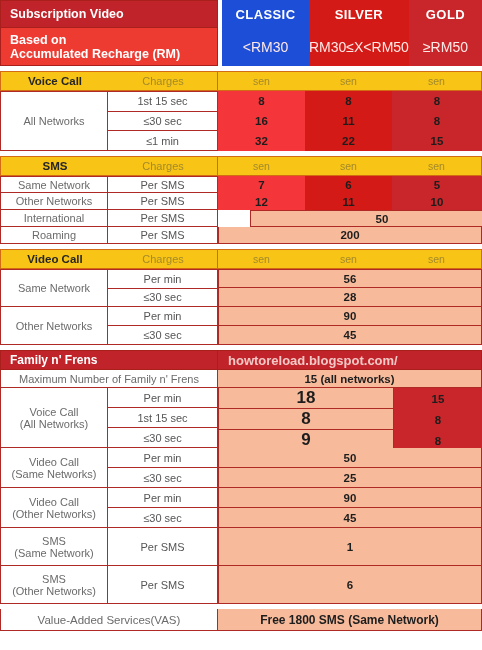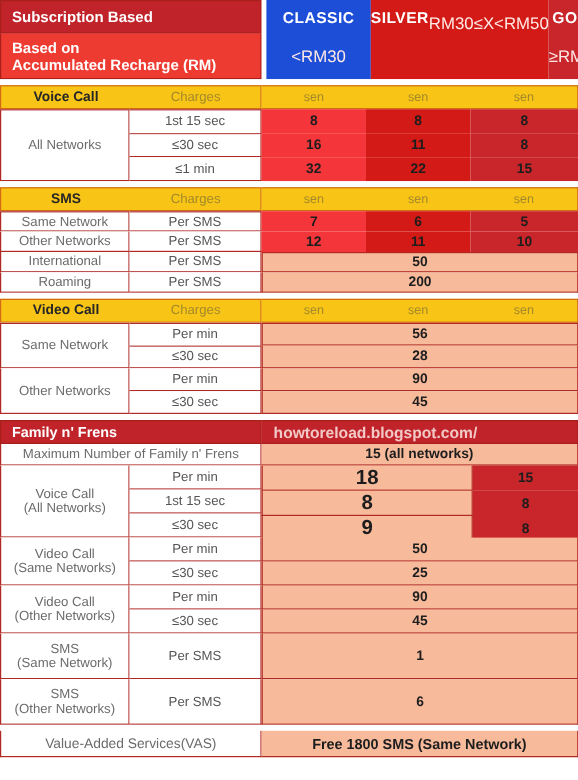--- a/index.html
+++ b/index.html
@@ -111,33 +111,33 @@
   .vas-r{ width:264px; flex:0 0 264px; background:#f7bb9c; color:#1d1d1d; font-weight:bold; font-size:12px;
         display:flex; align-items:center; justify-content:center; border:1px solid #b02a25; border-left:none; border-top:none;}
 </style>
 </head>
 <body>
 
 <div class="sheet">
 
   <div class="band">
     <div class="left" style="flex-direction:column;">
-      <div class="hdr-title">Subscription Based</div>
+      <div class="hdr-title">Subscription Video</div>
       <div class="hdr-sub">
         <span>Based on</span>
         <span>Accumulated Recharge (RM)</span>
       </div>
     </div>
     <div class="spacer-h"></div>
     <div class="right" style="width:260px;flex:0 0 260px;">
       <div style="flex:0 0 87px;display:flex;flex-direction:column;background:#1d4ed8;">
         <div class="plan-name">CLASSIC</div>
         <div class="plan-range">&lt;RM30</div>
       </div>
-      <div style="flex:0 0 87px;display:flex;flex-direction:row;background:#d41a16;">
+      <div style="flex:0 0 87px;display:flex;flex-direction:column;background:#d41a16;">
         <div class="plan-name">SILVER</div>
         <div class="plan-range">RM30≤X&lt;RM50</div>
       </div>
       <div style="flex:1;display:flex;flex-direction:column;background:#c8262a;">
         <div class="plan-name">GOLD</div>
         <div class="plan-range">≥RM50</div>
       </div>
     </div>
   </div>
 
@@ -212,21 +212,21 @@
     <div class="rl">
       <div class="lab" style="border-top:none">Other Networks</div>
       <div class="chg" style="border-top:none">Per SMS</div>
     </div>
     <div class="rr">
       <div class="v c" style="flex:0 0 87px">12</div>
       <div class="v s" style="flex:0 0 87px">11</div>
       <div class="v g" style="flex:1">10</div>
     </div>
   </div>
-  <div class="row" style="height:17px;">
+  <div class="row" style="height:17px;gap:32px;">
     <div class="rl">
       <div class="lab" style="border-top:none">International</div>
       <div class="chg" style="border-top:none">Per SMS</div>
     </div>
     <div class="rr">
       <div class="vfull">50</div>
     </div>
   </div>
   <div class="row" style="height:17px;">
     <div class="rl">

